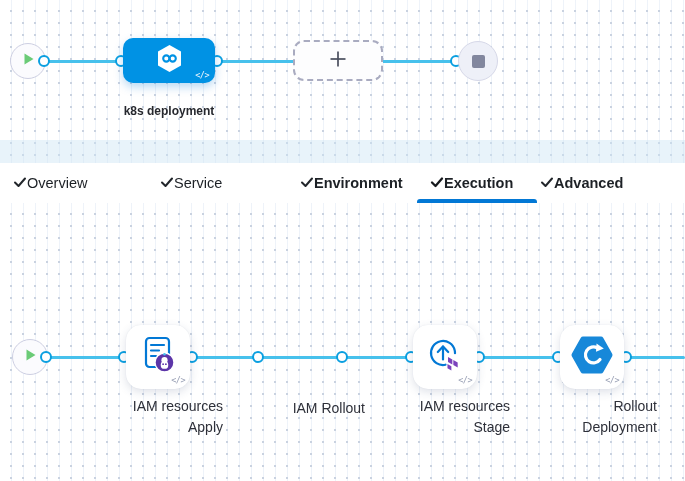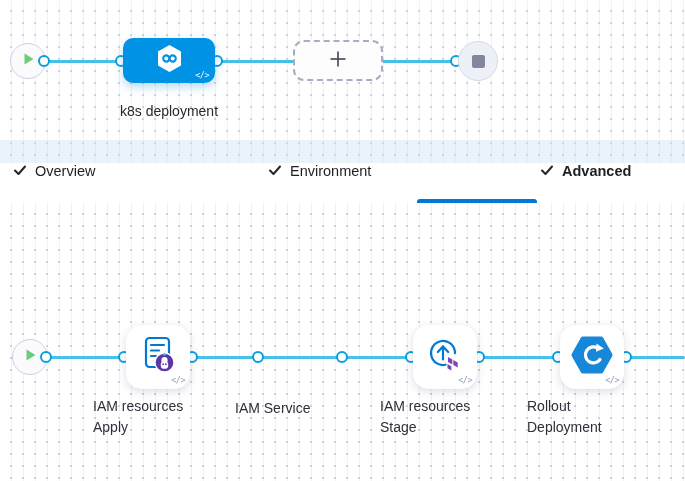--- a/index.html
+++ b/index.html
@@ -37,42 +37,42 @@
   .stop-square { width:13px; height:13px; background:#82879e; border-radius:2px; }
 
   
   .stage-node { position:absolute; left:123px; top:38px; width:92px; height:45px;
                 background:#0092e4; border-radius:10px;
                 box-shadow:0 4px 10px rgba(2,120,213,0.28);
                 display:flex; align-items:center; justify-content:center; cursor:pointer; }
   .addstage-node { position:absolute; left:293px; top:40px; width:90px; height:41px;
                    border:2px dashed #a9abc0; border-radius:11px; background:#fdfdfe;
                    display:flex; align-items:center; justify-content:center; cursor:pointer; }
-  .node-label { position:absolute; width:140px; text-align:center; font-size:14px;
-                color:#26282e; line-height:17px; }
+  .node-label { position:absolute; width:140px; text-align:center; font-size:12px;
+                color:#26282e; line-height:17px;font-weight:bold; }
   .addstage-label { color:#50545f; }
 
   .code-glyph { position:absolute; font-family:"DejaVu Sans Mono", monospace;
                 font-size:8.5px; letter-spacing:-0.5px; cursor:pointer; }
   .code-glyph.on-blue  { right:6px; bottom:3px; color:rgba(255,255,255,0.92); }
   .code-glyph.on-white { right:5px; bottom:4px; color:#99a0b5; }
 
   
   .tabbar { position:absolute; left:0; top:163px; width:685px; height:40px; background:#fff; }
-  .tab { position:absolute; top:0; height:100%; display:flex; align-items:flex-start;
-         gap:8px; font-size:14.5px; color:#1d2126; cursor:pointer; white-space:nowrap; }
+  .tab { position:absolute; top:0; height:100%; display:flex; align-items:center;
+         font-size:14.5px; color:#1d2126; cursor:pointer; white-space:nowrap; }
   .tab.active { font-weight:700; }
   .tab-underline { position:absolute; left:417px; top:36px; width:120px; height:4px;
                    background:#0278d5; border-radius:3px 3px 0 0; }
 
   
   .step-card { position:absolute; width:64px; height:64px; background:#fff; border-radius:15px;
                box-shadow:0 3px 10px rgba(50,70,110,0.16), 0 0 1px rgba(50,70,110,0.12);
                display:flex; align-items:center; justify-content:center; cursor:pointer; }
-  .step-label { position:absolute; width:130px; text-align:left; font-size:14px;
+  .step-label { position:absolute; width:130px; text-align:right; font-size:14px;
                 line-height:21px; color:#2e3039; }
   .step-label div:empty { display:none; }
 </style>
 </head>
 <body>
 
 <div id="app">
 
   <div class="canvas-top dotgrid">
     <div class="pline" style="left:28px; top:60px; width:429px;"></div>
@@ -120,27 +120,43 @@
 
   <div class="tabbar">
     <div class="tab" style="left:13px;">
       <span>
         <svg width="14" height="12" viewBox="0 0 14 12">
             <polyline points="2,6.5 5.5,10 12,2.5" fill="none" stroke="#22262b" stroke-width="2" stroke-linecap="round" stroke-linejoin="round"></polyline>
           </svg>
       </span>
       <span>Overview</span>
     </div>
-    <div class="tab" style="left:268px;">
+    <div class="tab" style="left:160px;">
+      <span>
+        <svg width="14" height="12" viewBox="0 0 14 12">
+            <polyline points="2,6.5 5.5,10 12,2.5" fill="none" stroke="#22262b" stroke-width="2" stroke-linecap="round" stroke-linejoin="round"></polyline>
+          </svg>
+      </span>
+      <span>Service</span>
+    </div>
+    <div class="tab" style="left:300px;font-weight:bold;">
       <span>
         <svg width="14" height="12" viewBox="0 0 14 12">
             <polyline points="2,6.5 5.5,10 12,2.5" fill="none" stroke="#22262b" stroke-width="2" stroke-linecap="round" stroke-linejoin="round"></polyline>
           </svg>
       </span>
       <span>Environment</span>
+    </div>
+    <div class="tab active" style="left:430px;">
+      <span>
+        <svg width="14" height="12" viewBox="0 0 14 12">
+            <polyline points="2,6.5 5.5,10 12,2.5" fill="none" stroke="#16191d" stroke-width="2.3" stroke-linecap="round" stroke-linejoin="round"></polyline>
+          </svg>
+      </span>
+      <span>Execution</span>
     </div>
     <div class="tab" style="left:540px;font-weight:bold;">
       <span>
         <svg width="14" height="12" viewBox="0 0 14 12">
             <polyline points="2,6.5 5.5,10 12,2.5" fill="none" stroke="#22262b" stroke-width="2" stroke-linecap="round" stroke-linejoin="round"></polyline>
           </svg>
       </span>
       <span>Advanced</span>
     </div>
     <div class="tab-underline"></div>
@@ -183,21 +199,21 @@
         </svg>
       </span>
       <span class="code-glyph on-white">&lt;/&gt;</span>
     </div>
     <div class="step-label" style="left:93px; top:193px;">
       <div>IAM resources</div>
       <div>Apply</div>
     </div>
 
     <div class="step-label" style="left:235px; top:195px;">
-      <div>IAM Service</div>
+      <div>IAM Rollout</div>
 
     </div>
 
     <div class="step-card" style="left:413px; top:122px;">
       <span>
         <svg width="40" height="40" viewBox="0 0 40 40">
           <circle cx="18" cy="18" r="12" fill="none" stroke="#0278d5" stroke-width="2.2" stroke-linecap="round" stroke-dasharray="59 17" transform="rotate(78 18 18)"></circle>
           <line x1="18" y1="24.5" x2="18" y2="11.5" stroke="#0278d5" stroke-width="2.2" stroke-linecap="round"></line>
           <polyline points="12.8,17 18,11.5 23.2,17" fill="none" stroke="#0278d5" stroke-width="2.2" stroke-linecap="round" stroke-linejoin="round"></polyline>
           <g transform="translate(23,22) scale(0.62)" fill="#7b42bc">

